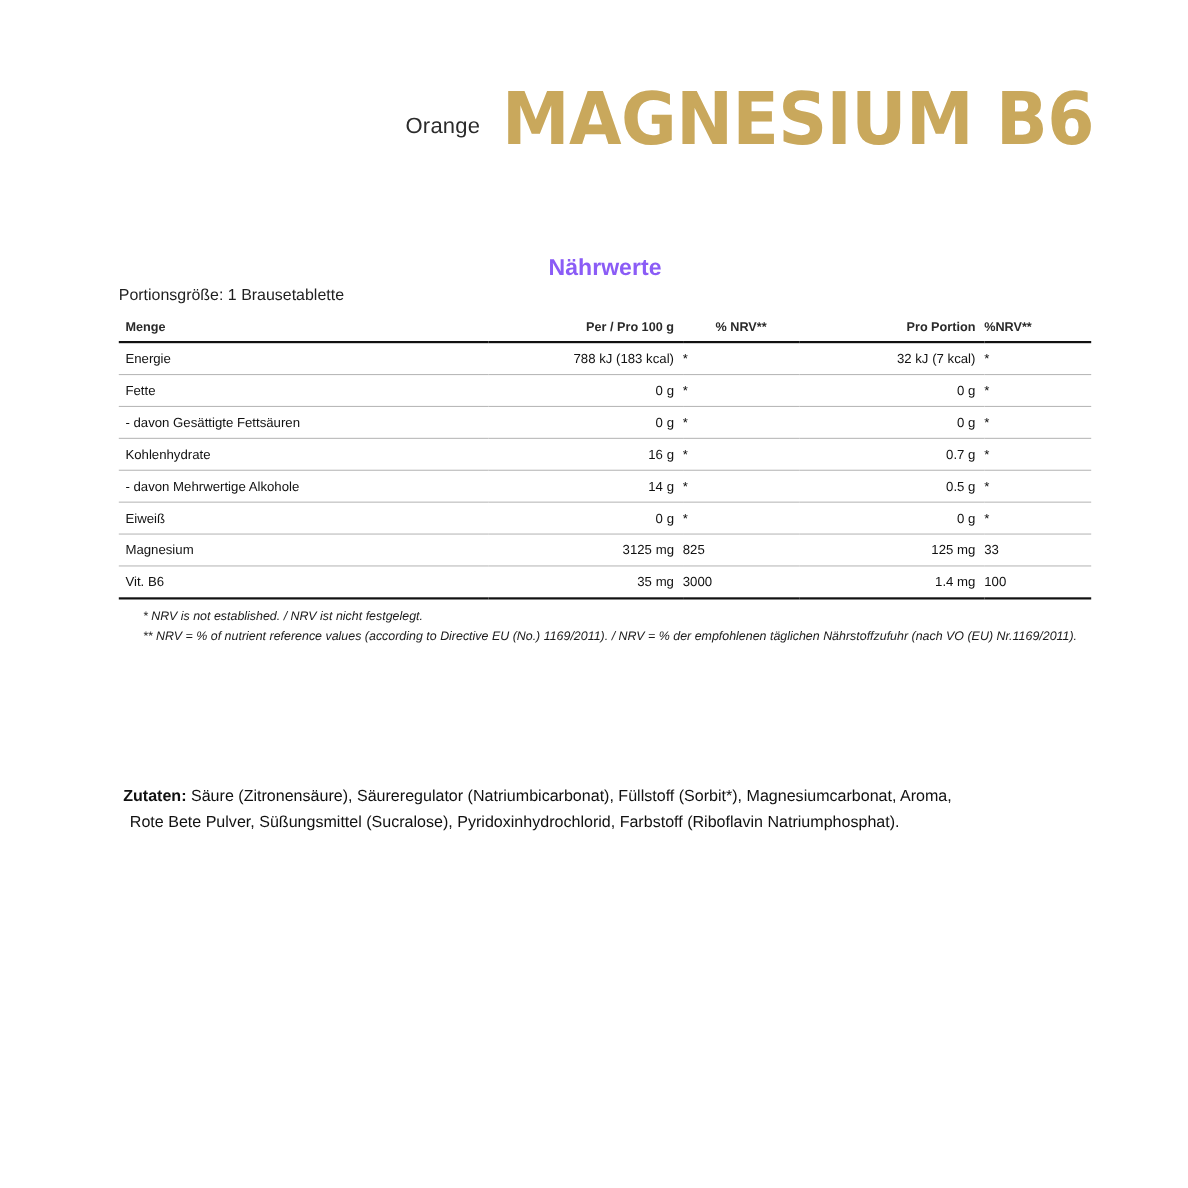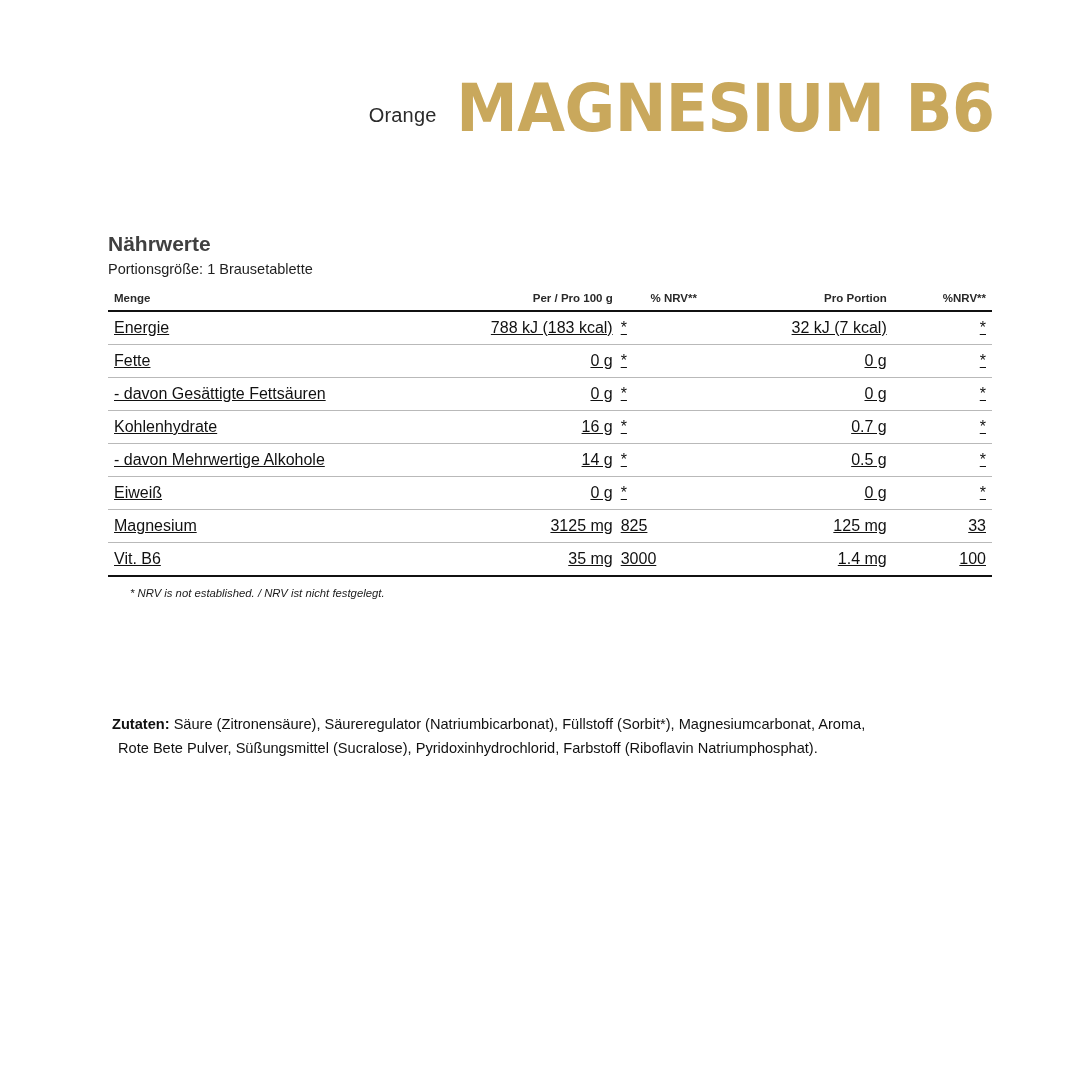--- a/index.html
+++ b/index.html
@@ -56,22 +56,23 @@
   
   .nutrition {
     position: absolute;
     top: 232px;
     left: 108px;
     width: 884px;
   }
   .nutri-heading {
     font-size: 21px;
     font-weight: 700;
-    color: #404040;
+    color: #8b5cf6;
     margin: 0 0 5px 0;
+    text-align: center;
   }
   .serving {
     font-size: 14.5px;
     color: #1f1f1f;
     margin: 0 0 12px 0;
   }
 
   table.nutri {
     width: 100%;
     border-collapse: collapse;
@@ -82,32 +83,31 @@
     font-size: 11.5px;
     color: #2a2a2a;
     padding: 3px 0 6px 0;
     border-bottom: 2.2px solid #111;
     vertical-align: bottom;
   }
   table.nutri tbody td {
     padding: 7px 0 7px 0;
     border-bottom: 1px solid #b9b9b9;
     color: #111;
-    font-size: 16px;
-    text-decoration: underline;
+    font-size: 12px;
   }
   table.nutri tbody tr:last-child td {
     border-bottom: 2.2px solid #111;
   }
 
   .col-name   { text-align: left;  padding-left: 6px !important; width: 38%; }
   .col-per100 { text-align: right; width: 20%; padding-right: 8px !important; }
   .col-nrv1   { width: 12%; }
   .col-portion{ text-align: right; width: 19%; padding-right: 8px !important; }
-  .col-nrv2   { text-align: right; width: 11%; padding-right: 6px !important; }
+  .col-nrv2   { text-align: left; width: 11%; padding-right: 6px !important; }
 
   .star {
     font-size: 13px;
     color: #111;
     line-height: 1;
   }
 
   .footnotes {
     margin-top: 8px;
     padding-left: 6px;
@@ -217,20 +217,21 @@
           <td class="col-per100">35 mg</td>
           <td class="col-nrv1">3000</td>
           <td class="col-portion">1.4 mg</td>
           <td class="col-nrv2">100</td>
         </tr>
       </tbody>
     </table>
 
     <div class="footnotes">
       <div>*  NRV is not established. / NRV ist nicht festgelegt.</div>
+      <div>** NRV = % of nutrient reference values (according to Directive EU (No.) 1169/2011). / NRV = % der empfohlenen täglichen Nährstoffzufuhr (nach VO (EU) Nr.1169/2011).</div>
     </div>
   </div>
 
   <div class="ingredients">
     <span><b>Zutaten:</b></span>
     <span>Säure (Zitronensäure), Säureregulator (Natriumbicarbonat), Füllstoff (Sorbit*), Magnesiumcarbonat, Aroma,</span>
     <div class="ing-line2">Rote  Bete  Pulver, Süßungsmittel (Sucralose), Pyridoxinhydrochlorid, Farbstoff (Riboflavin Natriumphosphat).</div>
   </div>
 
 </div>

